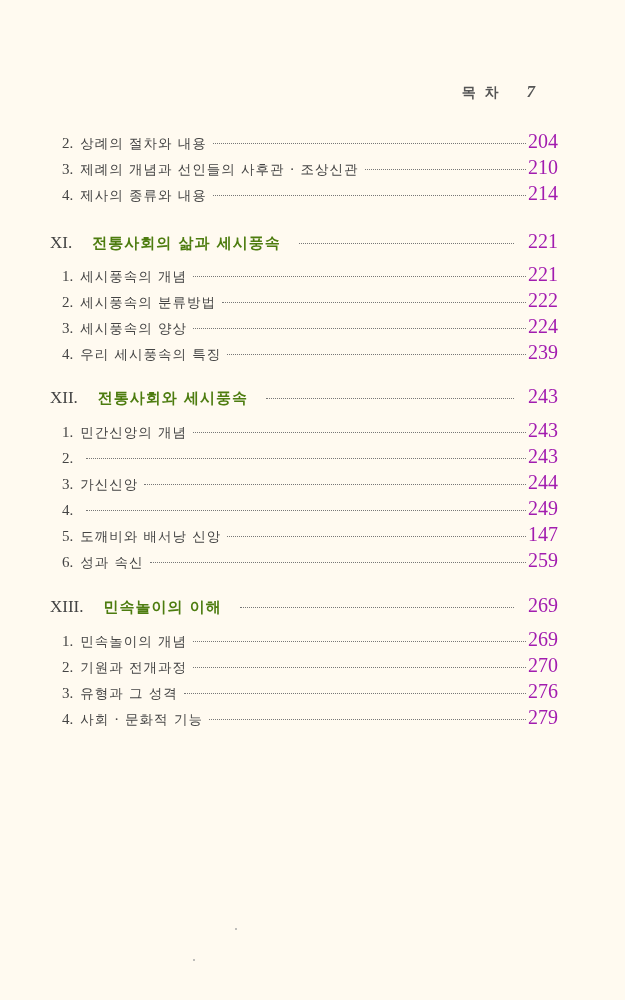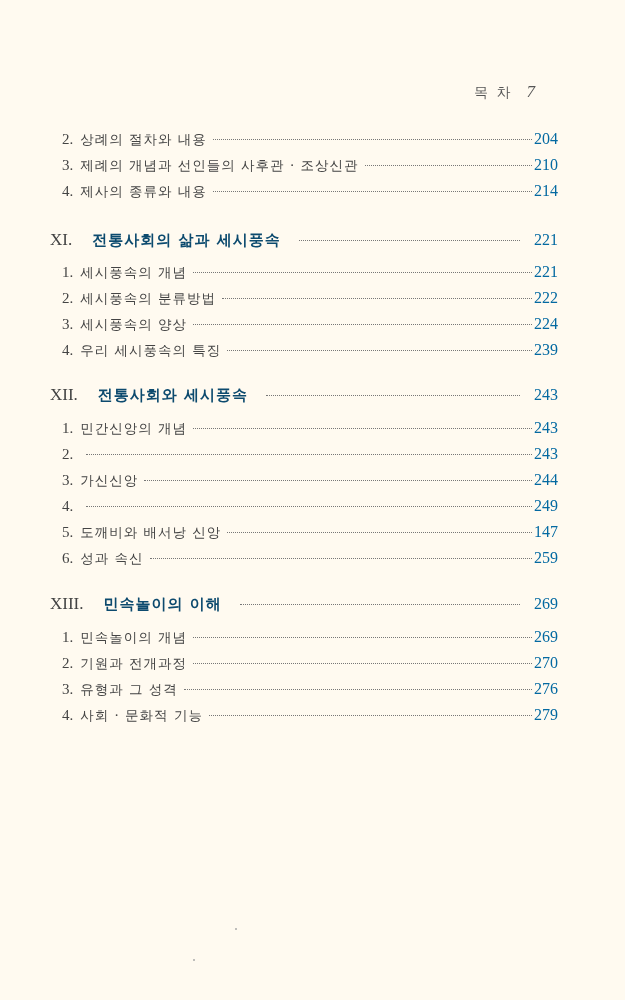--- a/index.html
+++ b/index.html
@@ -6,39 +6,39 @@
     body {
       width: 625px; height: 1000px;
       background: #fffaf0;
       position: relative; overflow: hidden;
       font-family: "DejaVu Serif", "Liberation Serif", serif;
       color: #3a3a3a;
     }
     .running-head {
       position: absolute; top: 82px; right: 88px;
       font-size: 14px; color: #555; letter-spacing: 2px;
-      display: flex; gap: 14px; align-items: baseline;
+      display: flex; gap: 26px; align-items: baseline; font-weight: bold;
     }
     .running-head .pg { font-family: "Liberation Serif", serif; font-size: 17px; font-style: italic; }
     .toc { position: absolute; left: 0; top: 0; width: 625px; }
     .row {
       position: absolute; left: 62px; width: 496px;
       display: flex; align-items: baseline; height: 20px;
       font-size: 13.5px;
     }
     .row .num { font-family: "Liberation Serif", serif; font-size: 15px; color: #444; margin-right: 7px; white-space: nowrap; }
     .row .title { white-space: nowrap; letter-spacing: 1px; color: #444; }
     .row .leader {
       flex: 1; margin: 0 2px 0 6px;
       border-bottom: 1.6px dotted #777; transform: translateY(-4px);
     }
-    .row .page { font-family: "Liberation Serif", serif; font-size: 16px; color: #0369a1; white-space: nowrap; }
+    .row .page { font-family: "Liberation Serif", serif; font-size: 20px; color: #a21caf; white-space: nowrap; }
     .row.chapter { left: 50px; width: 508px; gap: 12px; }
     .row.chapter .num { font-size: 17px; margin-right: 8px; }
-    .row.chapter .title { font-family: "DejaVu Sans", "Liberation Sans", sans-serif; font-weight: bold; font-size: 15px; color: #0c4a6e; letter-spacing: 1px; }
+    .row.chapter .title { font-family: "DejaVu Sans", "Liberation Sans", sans-serif; font-weight: bold; font-size: 15px; color: #4d7c0f; letter-spacing: 1px; }
     .speck { position: absolute; width: 2px; height: 2px; background: #aaa; border-radius: 50%; }
   </style>
 </head>
 <body>
 
 <div class="running-head">
   <span>목 차</span>
   <span class="pg">7</span>
 </div>
 

